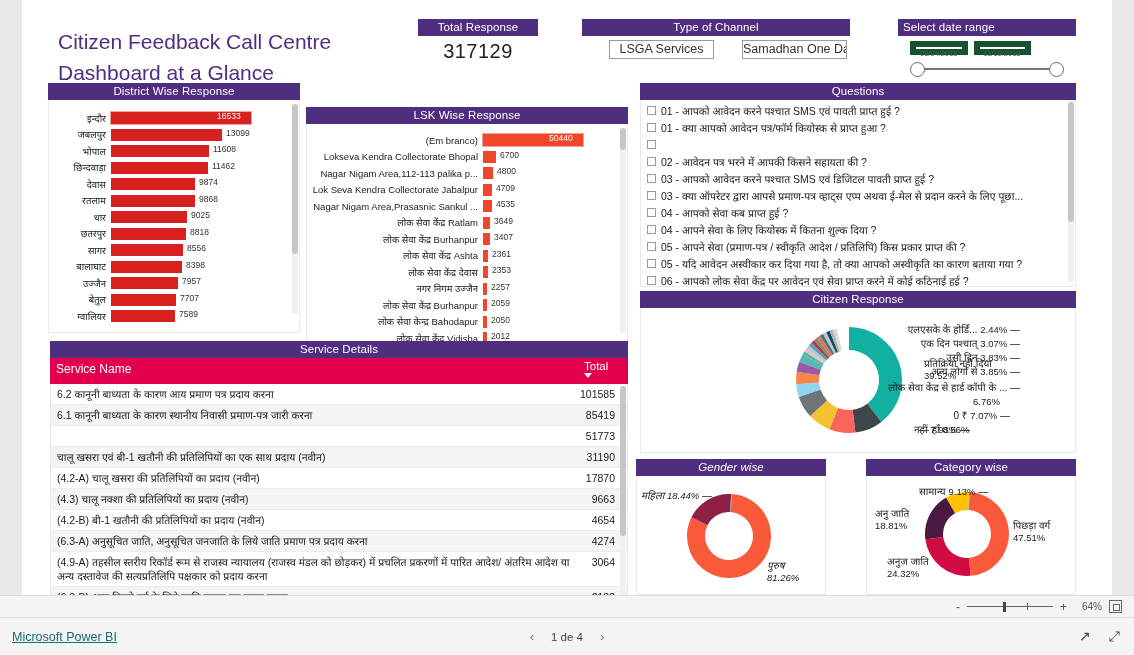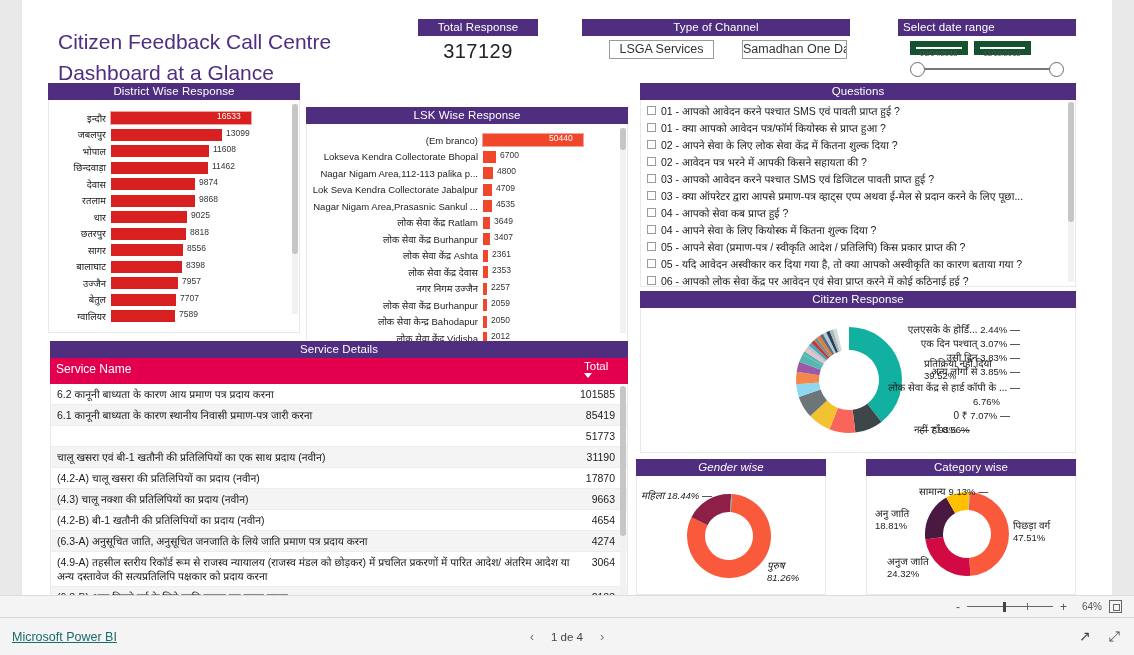--- a/index.html
+++ b/index.html
@@ -443,21 +443,20 @@
           <div class="q-item">
             <span class="q-box"></span>
             <span class="q-text">01 -  आपको आवेदन करने पश्चात SMS एवं पावती प्राप्त हुई ?</span>
           </div>
           <div class="q-item">
             <span class="q-box"></span>
             <span class="q-text">01 -  क्या आपको आवेदन पत्र/फॉर्म कियोस्क से प्राप्त हुआ ?</span>
           </div>
           <div class="q-item">
             <span class="q-box"></span>
-            <span class="q-text">02 -  आपने सेवा के लिए लोक सेवा केंद्र में कितना शुल्क दिया ?</span>
           </div>
           <div class="q-item">
             <span class="q-box"></span>
             <span class="q-text">02 -  आवेदन पत्र भरने में आपकी किसने सहायता की ?</span>
           </div>
           <div class="q-item">
             <span class="q-box"></span>
             <span class="q-text">03 -  आपको आवेदन करने पश्चात SMS एवं डिजिटल पावती प्राप्त हुई ?</span>
           </div>
           <div class="q-item">

